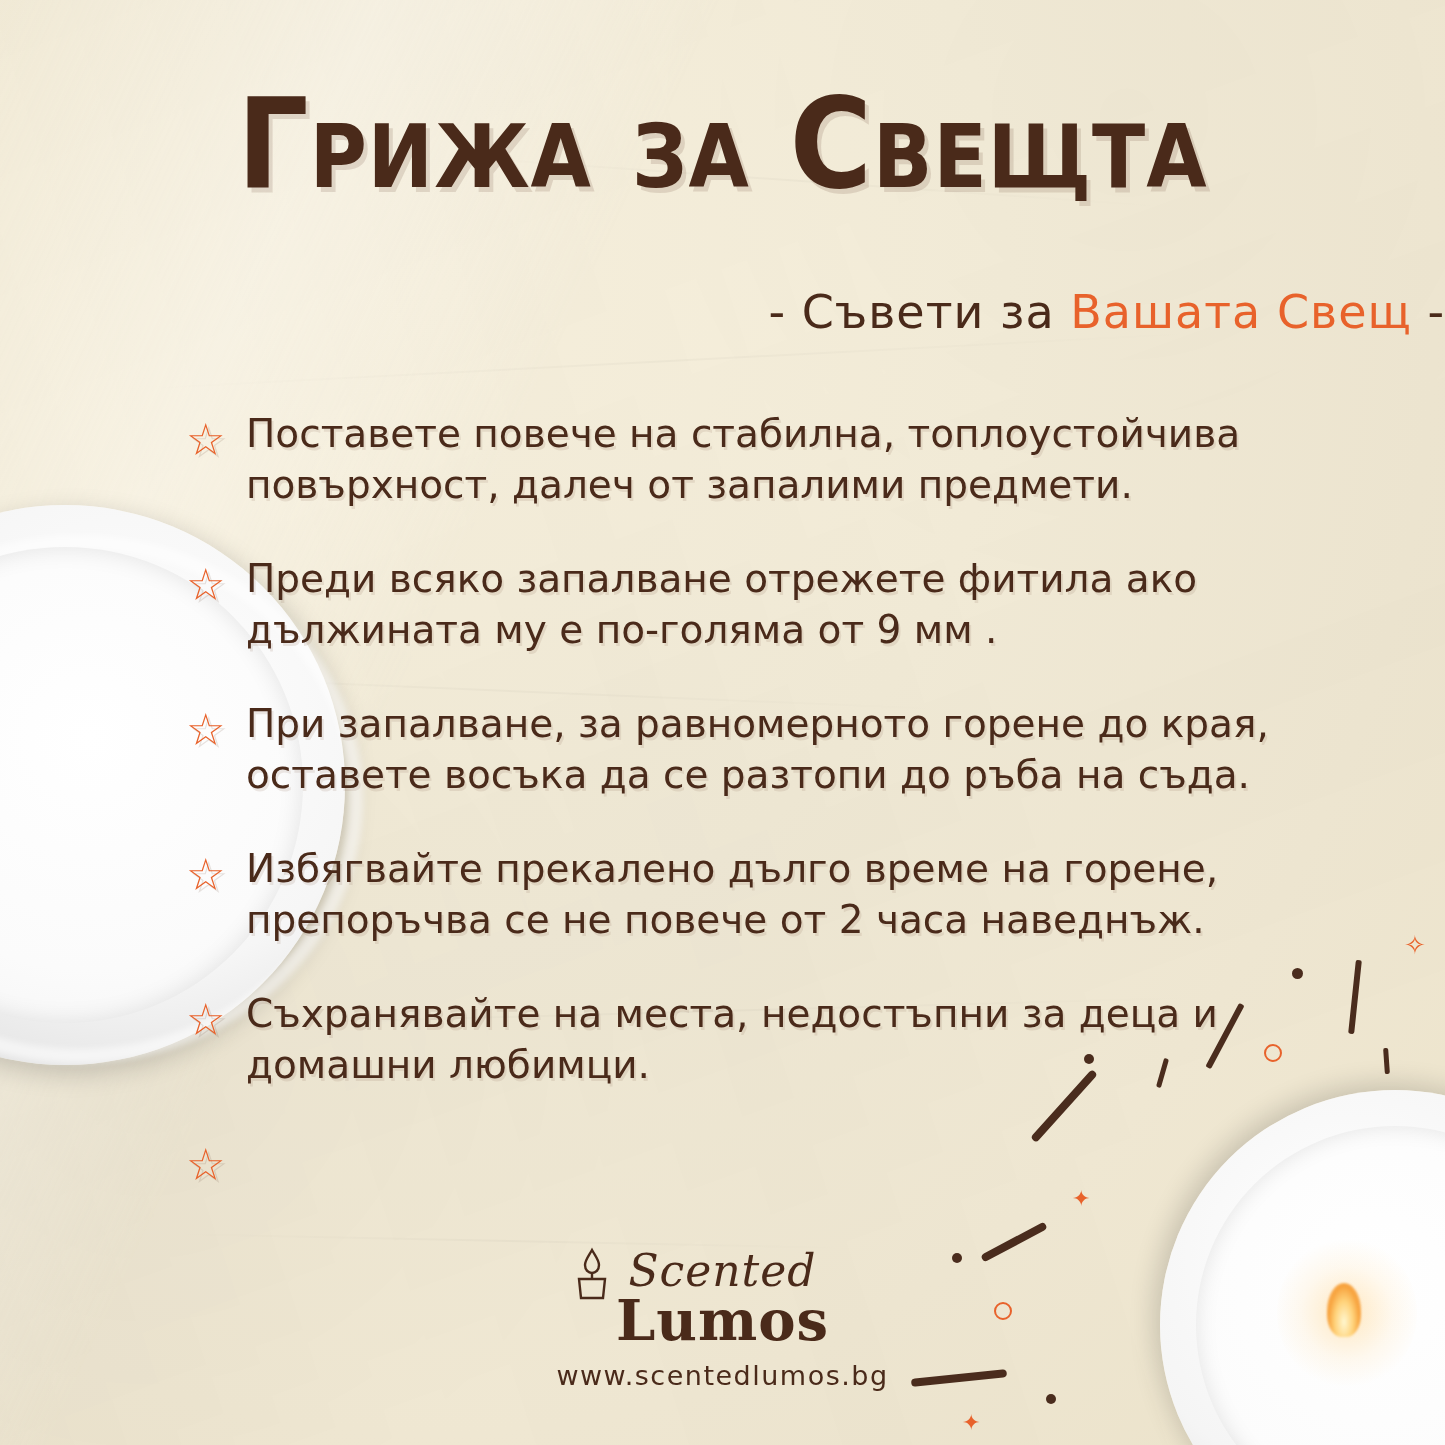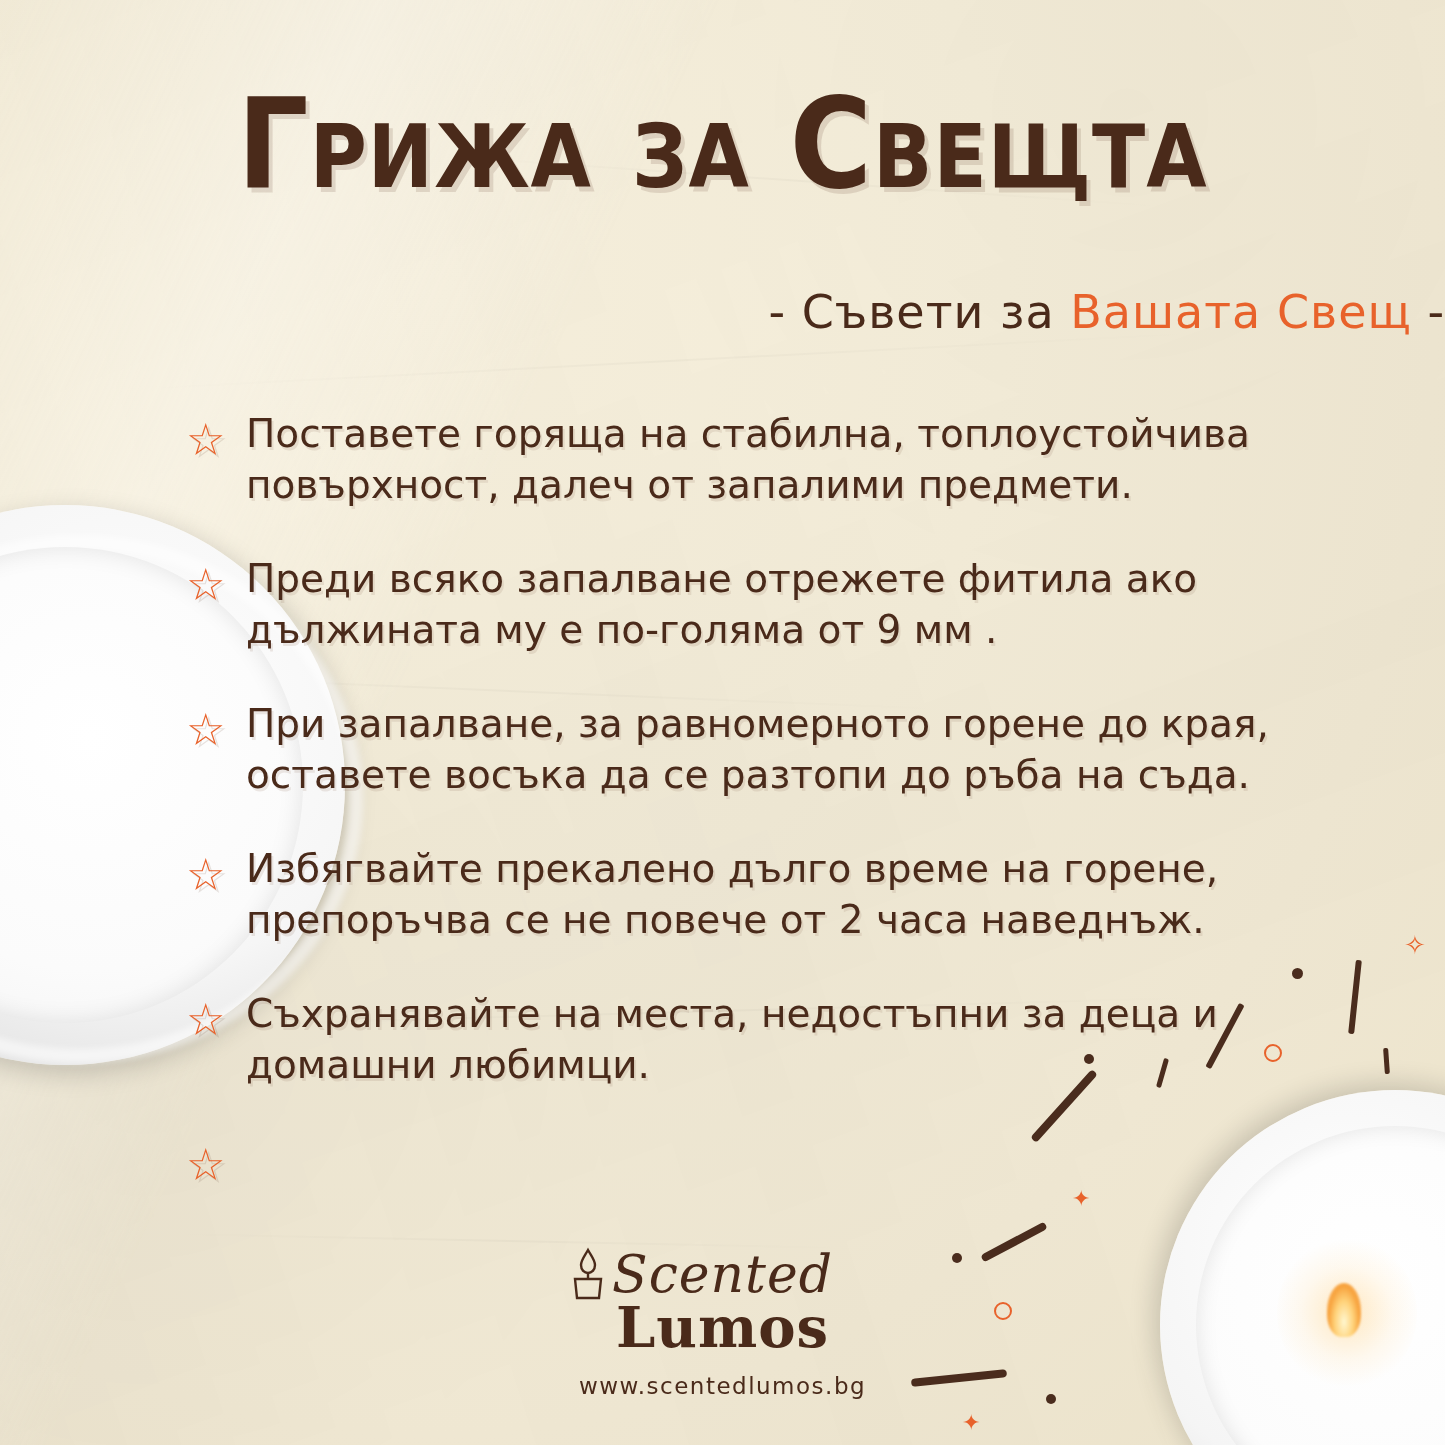--- a/index.html
+++ b/index.html
@@ -213,43 +213,43 @@
     text-align: center;
   }
   .brand-mark {
     display: inline-block;
     position: relative;
     color: #4a2a1a;
   }
   .brand-name-1 {
     font-family: "DejaVu Serif", serif;
     font-style: italic;
-    font-size: 52px;
+    font-size: 44px;
     line-height: 0.95;
     color: #4a2a1a;
     letter-spacing: 1px;
   }
   .brand-name-2 {
     font-family: "DejaVu Serif", serif;
     font-weight: bold;
     font-size: 56px;
     line-height: 1.0;
     color: #4a2a1a;
     letter-spacing: 1px;
   }
   .brand-candle {
     position: absolute;
     left: -44px;
     top: -4px;
     width: 40px;
     height: 56px;
   }
   .brand-url {
-    margin-top: 18px;
-    font-size: 23px;
+    margin-top: 12px;
+    font-size: 27px;
     letter-spacing: 1.5px;
     color: #4a2a1a;
   }
 </style>
 </head>
 <body>
 
 <div class="poster">
 
   <div class="paper-texture"></div>
@@ -288,21 +288,21 @@
     <div class="title">Грижа за Свещта</div>
 
     <div class="subtitle">
       <span>- Съвети за </span><span class="accent">Вашата Свещ</span><span> -</span>
     </div>
 
     <div class="tips">
 
       <div class="tip">
         <div class="tip-star">☆</div>
-        <div class="tip-text">Поставете горяща на стабилна, топлоустойчива повърхност, далеч от запалими предмети.</div>
+        <div class="tip-text">Поставете повече на стабилна, топлоустойчива повърхност, далеч от запалими предмети.</div>
       </div>
 
       <div class="tip">
         <div class="tip-star">☆</div>
         <div class="tip-text">Преди всяко запалване отрежете фитила ако дължината му е по-голяма от 9 мм .</div>
       </div>
 
       <div class="tip">
         <div class="tip-star">☆</div>
         <div class="tip-text">При запалване, за равномерното горене до края, оставете восъка да се разтопи до ръба на съда.</div>

